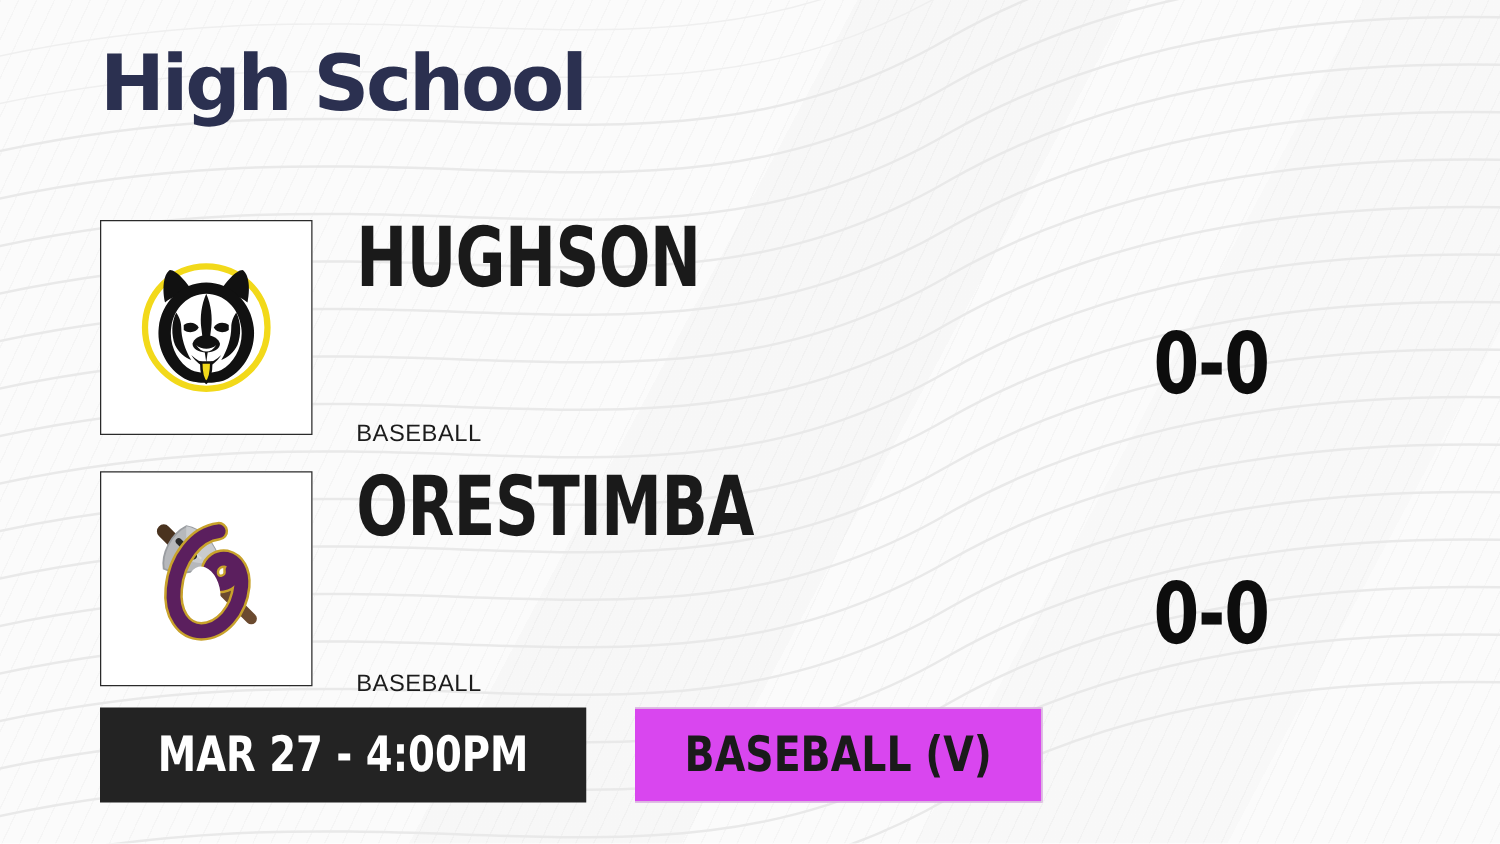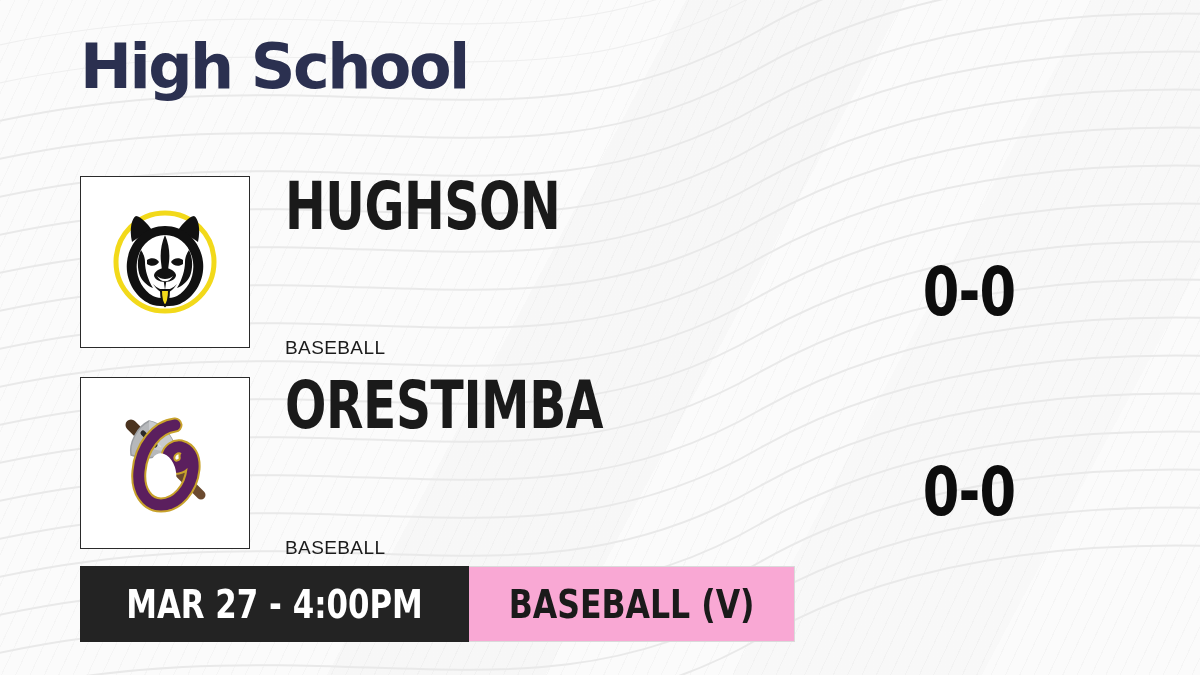--- a/index.html
+++ b/index.html
@@ -99,33 +99,33 @@
     position:absolute;left:860px;width:218px;text-align:center;
     font-family:"DejaVu Sans Condensed","DejaVu Sans", sans-serif;
     font-weight:bold;font-size:68px;line-height:68px;
     letter-spacing:-1px;color:#0d0d0d;
     transform:scaleX(0.86);transform-origin:center center;
   }
   #score-1{top:258px;}
   #score-2{top:458px;}
 
   
-  #info-bar{position:absolute;left:80px;top:566px;height:80px;display:flex;}
+  #info-bar{position:absolute;left:80px;top:566px;height:80px;display:flex;gap:39px;}
   #datetime-chip{
     background:#232323;color:#ffffff;
     height:76px;box-sizing:border-box;
     padding:0 26px;display:flex;align-items:center;
   }
   #datetime-text{
     font-family:"DejaVu Sans Condensed","DejaVu Sans", sans-serif;
     font-weight:bold;font-size:39px;line-height:39px;letter-spacing:0px;
     white-space:nowrap;transform:scaleX(0.88);transform-origin:center;
   }
   #sport-chip{
-    background:#f9a8d4;border:1px solid #dadada;border-left:none;
+    background:#d946ef;border:1px solid #dadada;border-left:none;
     height:76px;box-sizing:border-box;
     padding:0 26px;display:flex;align-items:center;
   }
   #sport-text{
     font-family:"DejaVu Sans Condensed","DejaVu Sans", sans-serif;
     font-weight:bold;font-size:39px;line-height:39px;
     color:#1a1a1a;white-space:nowrap;
     transform:scaleX(0.9);transform-origin:center;
   }
 </style>

